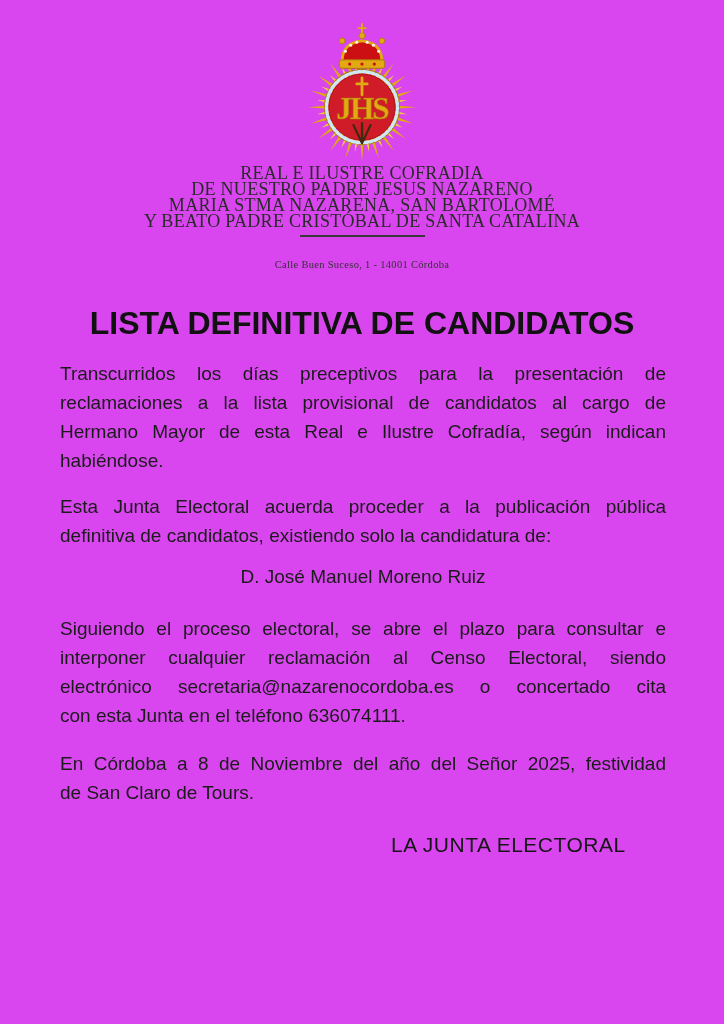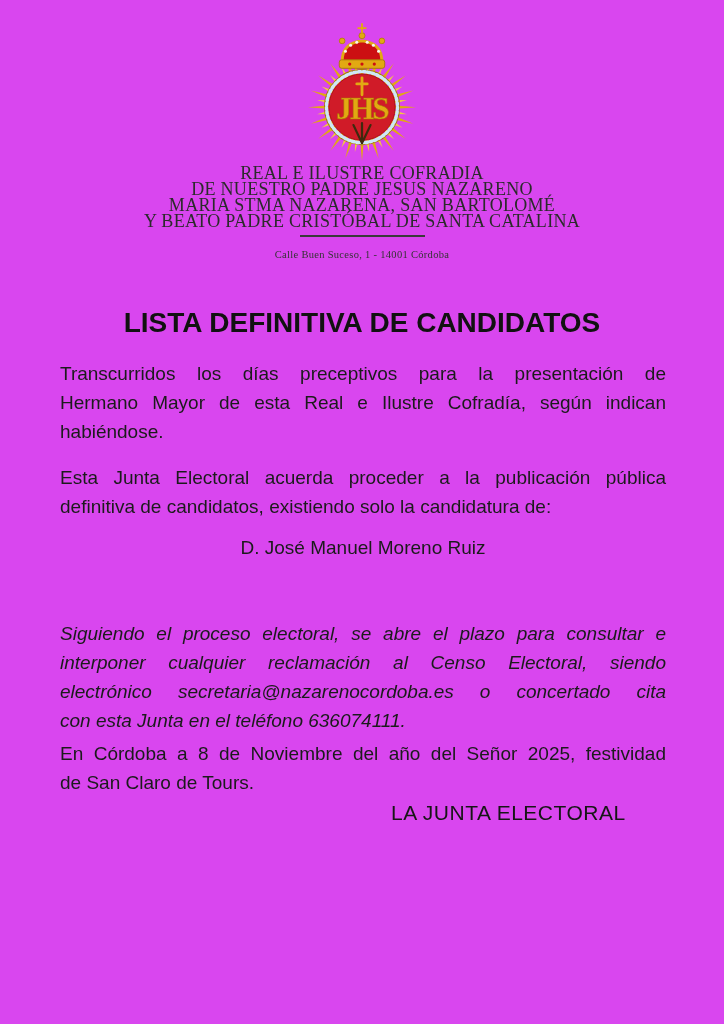--- a/index.html
+++ b/index.html
@@ -9,33 +9,33 @@
     background:#d946ef; overflow:hidden;
     font-family:"Liberation Sans", sans-serif; color:#1b1b1b;
   }
   .emblem { position:absolute; top:20px; left:50%; transform:translateX(-50%); width:142px; line-height:0; }
   .org-block {
     position:absolute; top:165px; left:0; right:0; text-align:center;
     font-family:"Liberation Serif", serif; color:#2b2b2b;
   }
   .org-line { font-size:18px; line-height:16px; letter-spacing:0.3px; }
   .header-rule { width:125px; height:2px; background:#3a3a3a; margin:6px auto 0; }
-  .address { margin-top:12px; font-size:10.5px; letter-spacing:0.3px; color:#333333; }
+  .address { margin-top:22px; font-size:10.5px; letter-spacing:0.3px; color:#333333; }
   .doc-title {
     position:absolute; top:306px; left:0; right:0; text-align:center;
-    font-size:28px; font-weight:700; color:#111111; line-height:34px;
+    font-size:32px; font-weight:700; color:#111111; line-height:34px;
   }
   .body { position:absolute; top:359px; left:60px; right:58px; font-size:19px; line-height:29px; }
   .pline { text-align:justify; text-align-last:justify; }
   .pline.last { text-align-last:left; }
   .mt23 { margin-top:17px; }
   .mt12 { margin-top:12px; }
-  .mt55 { margin-top:57px;font-style:italic; }
-  .mt20 { margin-top:4px; }
-  .mt15 { margin-top:1px; }
+  .mt55 { margin-top:23px; }
+  .mt20 { margin-top:19px; }
+  .mt15 { margin-top:23px; }
   .candidate { text-align:center; }
   .signature { font-size:21px; letter-spacing:0.5px; padding-left:331px; white-space:nowrap; color:#161616; }
 </style>
 </head>
 <body>
 
 <div class="page">
 
   <div class="emblem">
     <svg viewBox="0 0 150 152" width="142" height="144" aria-hidden="true">
@@ -123,20 +123,21 @@
     <div class="header-rule"></div>
     <div class="address">Calle Buen Suceso, 1 - 14001 Córdoba</div>
   </div>
 
   <div class="doc-title">LISTA DEFINITIVA DE CANDIDATOS</div>
 
   <div class="body">
 
     <div class="para">
       <div class="pline">Transcurridos los días preceptivos para la presentación de</div>
+      <div class="pline">reclamaciones a la lista provisional de candidatos al cargo de</div>
       <div class="pline">Hermano Mayor de esta Real e Ilustre Cofradía, según indican</div>
       <div class="pline last">habiéndose.</div>
     </div>
 
     <div class="para mt23">
       <div class="pline">Esta Junta Electoral acuerda proceder a la publicación pública</div>
       <div class="pline last">definitiva de candidatos, existiendo solo la candidatura de:</div>
     </div>
 
     <div class="candidate mt12">D. José Manuel Moreno Ruiz</div>

